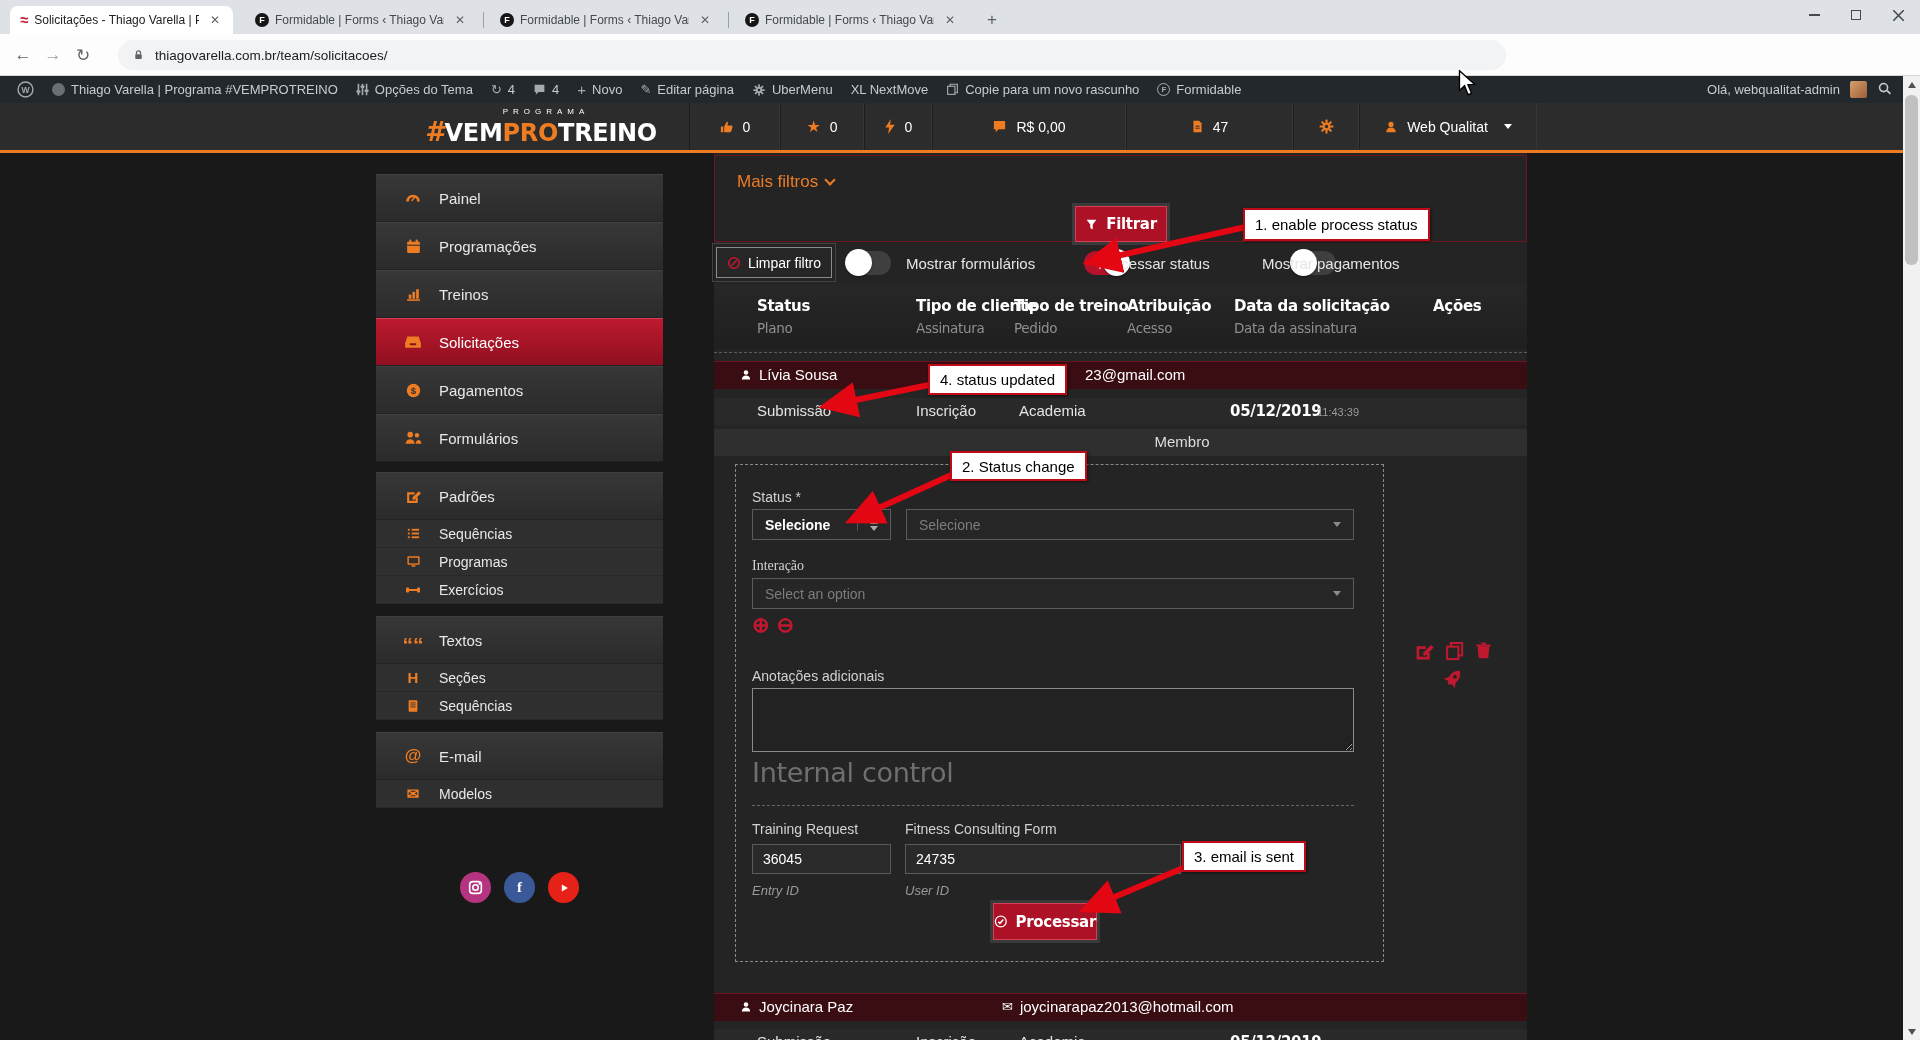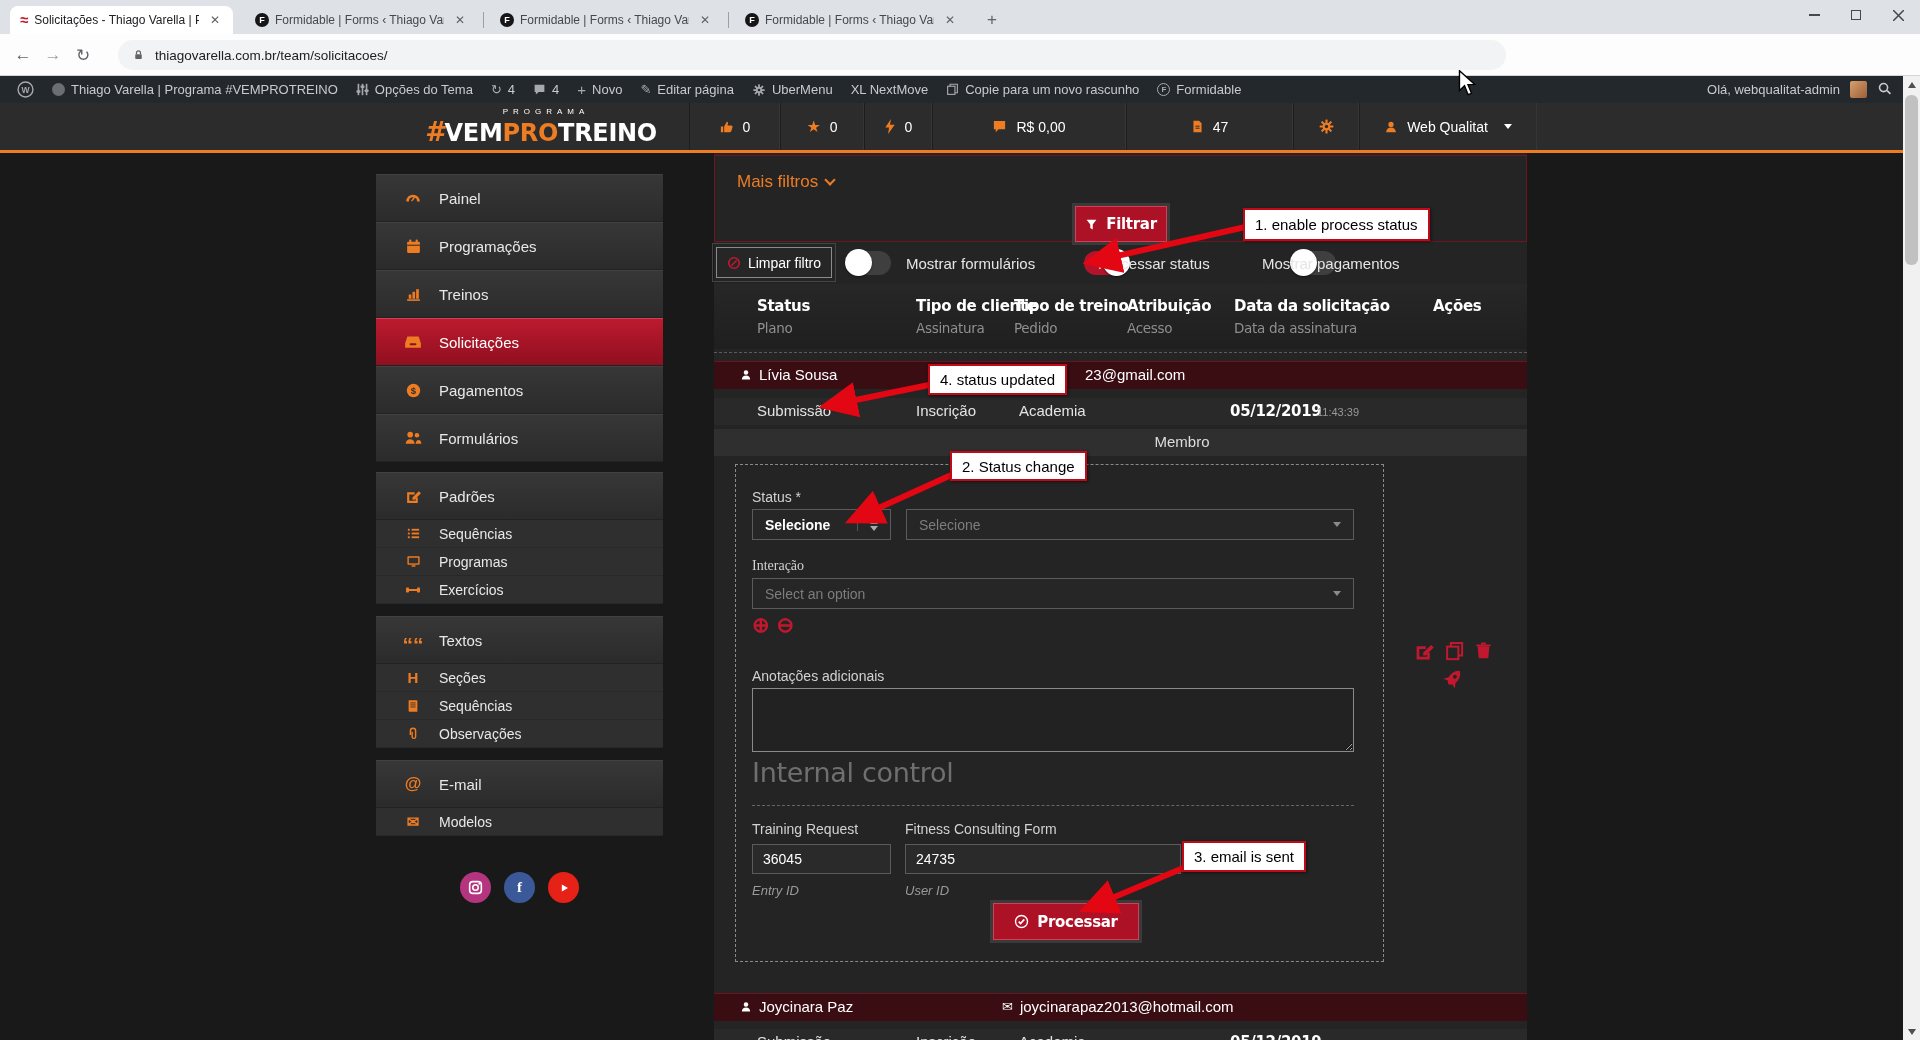--- a/index.html
+++ b/index.html
@@ -102,21 +102,21 @@
   .updown{display:flex;flex-direction:column;gap:2px;margin-left:14px;padding-left:12px;border-left:1px solid #555;}
   .tri-up-s{width:0;height:0;border-left:4px solid transparent;border-right:4px solid transparent;border-bottom:5px solid #aaa;}
   .tri-dn-s{width:0;height:0;border-left:4px solid transparent;border-right:4px solid transparent;border-top:5px solid #aaa;}
   .finput{position:absolute;height:30px;background:#2a2a2a;border:1px solid #5b5b5b;color:#fff;font-size:14px;
           padding:0 10px;font-family:"Liberation Sans",sans-serif;}
   .fhint{position:absolute;color:#9a9a9a;font-size:13px;font-style:italic;}
   .ftextarea{position:absolute;background:#222;border:1px solid #8a8a8a;}
   .plusminus{position:absolute;color:#c2182f;font-size:21px;letter-spacing:7px;font-weight:bold;}
   .internal{position:absolute;color:#6f6f6f;font-size:27px;}
   .fdash{position:absolute;border-top:1px dashed #666;}
-  .btn-proc{position:absolute;left:257px;top:438px;width:146px;height:37px;}
+  .btn-proc{position:absolute;left:257px;top:438px;width:104px;height:37px;}
 
   .actionic{position:absolute;color:#c2182f;display:flex;align-items:center;justify-content:center;}
 
   
   .callout{position:absolute;background:#fff;border:2px solid #c00a18;color:#000;font-size:15px;
            display:flex;align-items:center;justify-content:center;padding:0 10px;white-space:nowrap;
            box-shadow:1px 1px 3px rgba(0,0,0,.5);z-index:30;}
   .overlay{position:absolute;left:0;top:0;width:1920px;height:1040px;pointer-events:none;z-index:25;}
 
   
@@ -496,28 +496,20 @@
     <div class="sitem sub">
       <span class="sic-o">
           <svg width="14" height="14" viewBox="0 0 16 16" fill="currentColor">
             <path d="M3 1.5h9a1 1 0 0 1 1 1V14.5H4a1 1 0 0 1-1-1z"></path>
             <rect x="5" y="4" width="6" height="1" fill="#2f2f2f"></rect>
             <rect x="5" y="6.3" width="6" height="1" fill="#2f2f2f"></rect>
             <rect x="5" y="8.6" width="6" height="1" fill="#2f2f2f"></rect>
           </svg>
         </span>
       <span>Sequências</span>
-    </div>
-    <div class="sitem sub">
-      <span class="sic-o">
-          <svg width="14" height="14" viewBox="0 0 16 16">
-            <path fill="none" stroke="currentColor" stroke-width="1.6" d="M5 9V4.5a3 3 0 0 1 6 0V11a2 2 0 0 1-4 0V5.5"></path>
-          </svg>
-        </span>
-      <span>Observações</span>
     </div>
     <div class="sgap" style="height:12px;"></div>
     <div class="sitem">
       <span class="sic-o" style="font-size:17px;">@</span>
       <span>E-mail</span>
     </div>
     <div class="sitem sub">
       <span class="sic-o" style="font-size:15px;">✉</span>
       <span>Modelos</span>
     </div>

